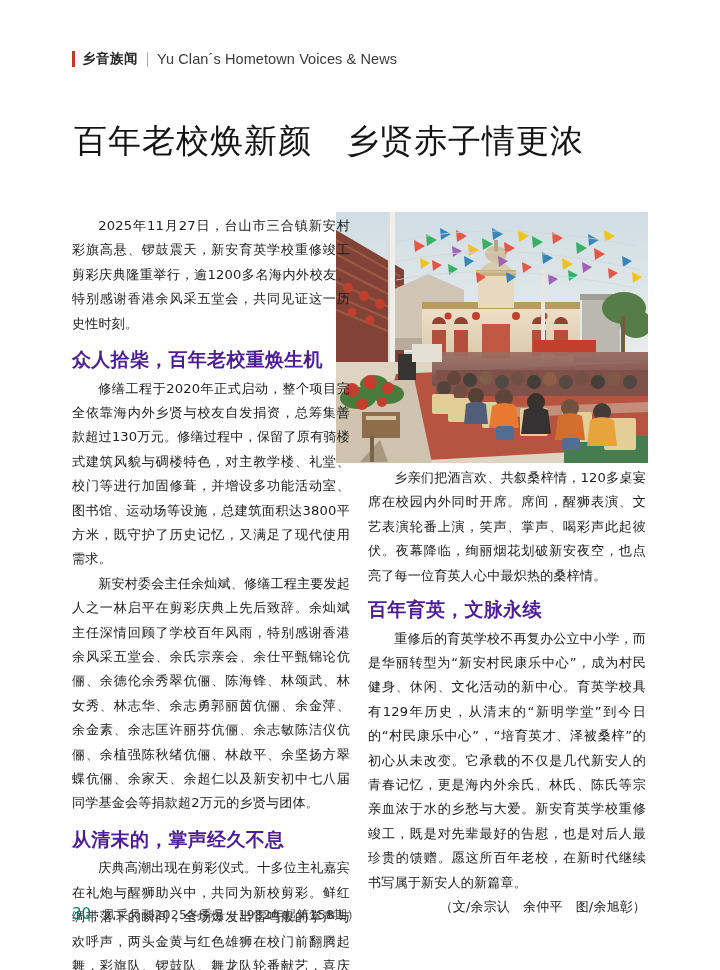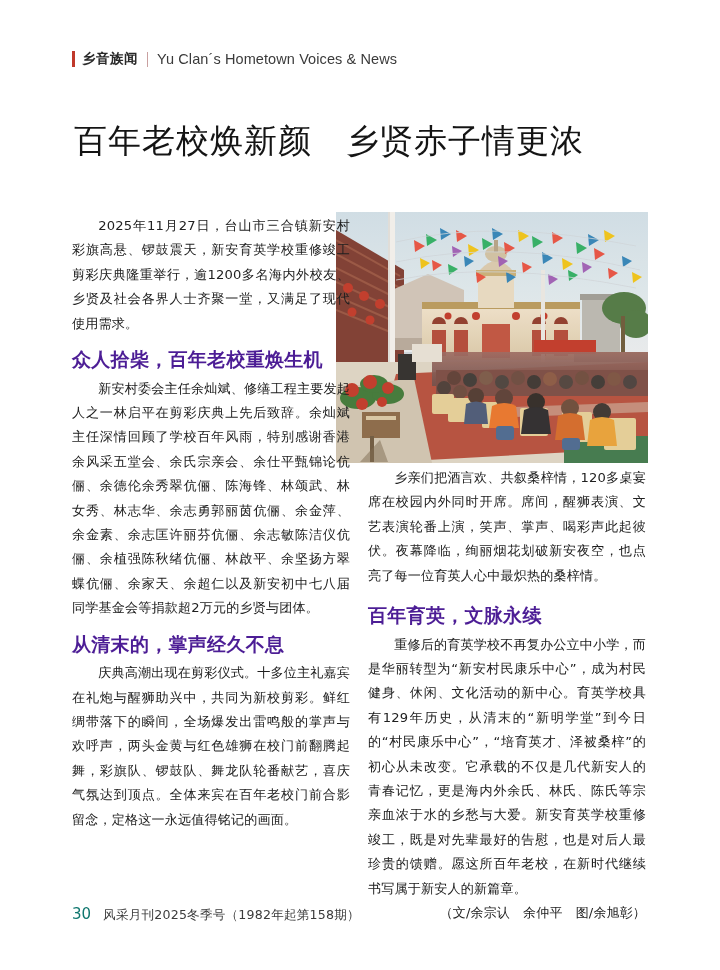--- a/index.html
+++ b/index.html
@@ -122,21 +122,21 @@
   h2.sec {
     margin: 9px 0 3px 0;
     font-family: "DejaVu Sans", sans-serif;
     font-size: 19px;
     font-weight: bold;
     letter-spacing: 0.3px;
     color: #4c1d95;
     line-height: 1.5;
     text-indent: 0;
   }
-  h2.sec.tight { margin-top: 13px; }
+  h2.sec.tight { margin-top: 7px; }
 
   .byline {
     margin-top: 5px;
     text-align: right;
     text-indent: 0;
     font-size: 13px;
     letter-spacing: 0.2px;
     white-space: pre;
   }
 
@@ -389,22 +389,23 @@
         </g>
         <rect x="34" y="224" width="4" height="26" fill="#6d5a42"></rect>
         <path d="M24 250 L44 228 L52 250 Z" fill="#7a6750" opacity="0.5"></path>
       </g>
 
       <rect x="0" y="0" width="312" height="251" fill="#e8b27a" opacity="0.05"></rect>
     </svg>
   </div>
 
   <div class="col col-left">
-    <p>2025年11月27日，台山市三合镇新安村彩旗高悬、锣鼓震天，新安育英学校重修竣工剪彩庆典隆重举行，逾1200多名海内外校友、乡贤及社会各界人士齐聚一堂，又满足了现代使用需求。</p>
+    <p>2025年11月27日，台山市三合镇新安村彩旗高悬、锣鼓震天，新安育英学校重修竣工剪彩庆典隆重举行，逾1200多名海内外校友、特别感谢香港余风采五堂会，共同见证这一历史性时刻。</p>
     <h2 class="sec">众人拾柴，百年老校重焕生机</h2>
+    <p>修缮工程于2020年正式启动，整个项目完全依靠海内外乡贤与校友自发捐资，总筹集善款超过130万元。修缮过程中，保留了原有骑楼式建筑风貌与碉楼特色，对主教学楼、礼堂、校门等进行加固修葺，并增设多功能活动室、图书馆、运动场等设施，总建筑面积达3800平方米，既守护了历史记忆，又满足了现代使用需求。</p>
     <p>新安村委会主任余灿斌、修缮工程主要发起人之一林启平在剪彩庆典上先后致辞。余灿斌主任深情回顾了学校百年风雨，特别感谢香港余风采五堂会、余氏宗亲会、余仕平甄锦论伉俪、余德伦余秀翠伉俪、陈海锋、林颂武、林女秀、林志华、余志勇郭丽茵伉俪、余金萍、余金素、余志匡许丽芬伉俪、余志敏陈洁仪伉俪、余植强陈秋绪伉俪、林啟平、余坚扬方翠蝶伉俪、余家天、余超仁以及新安初中七八届同学基金会等捐款超2万元的乡贤与团体。</p>
     <h2 class="sec">从清末的，掌声经久不息</h2>
     <p>庆典高潮出现在剪彩仪式。十多位主礼嘉宾在礼炮与醒狮助兴中，共同为新校剪彩。鲜红绸带落下的瞬间，全场爆发出雷鸣般的掌声与欢呼声，两头金黄与红色雄狮在校门前翻腾起舞，彩旗队、锣鼓队、舞龙队轮番献艺，喜庆气氛达到顶点。全体来宾在百年老校门前合影留念，定格这一永远值得铭记的画面。</p>
   </div>
 
   <div class="col col-right">
     <p>乡亲们把酒言欢、共叙桑梓情，120多桌宴席在校园内外同时开席。席间，醒狮表演、文艺表演轮番上演，笑声、掌声、喝彩声此起彼伏。夜幕降临，绚丽烟花划破新安夜空，也点亮了每一位育英人心中最炽热的桑梓情。</p>
     <h2 class="sec tight">百年育英，文脉永续</h2>
     <p>重修后的育英学校不再复办公立中小学，而是华丽转型为“新安村民康乐中心”，成为村民健身、休闲、文化活动的新中心。育英学校具有129年历史，从清末的“新明学堂”到今日的“村民康乐中心”，“培育英才、泽被桑梓”的初心从未改变。它承载的不仅是几代新安人的青春记忆，更是海内外余氏、林氏、陈氏等宗亲血浓于水的乡愁与大爱。新安育英学校重修竣工，既是对先辈最好的告慰，也是对后人最珍贵的馈赠。愿这所百年老校，在新时代继续书写属于新安人的新篇章。</p>
     <p class="byline">（文/余宗认　余仲平　图/余旭彰）</p>

